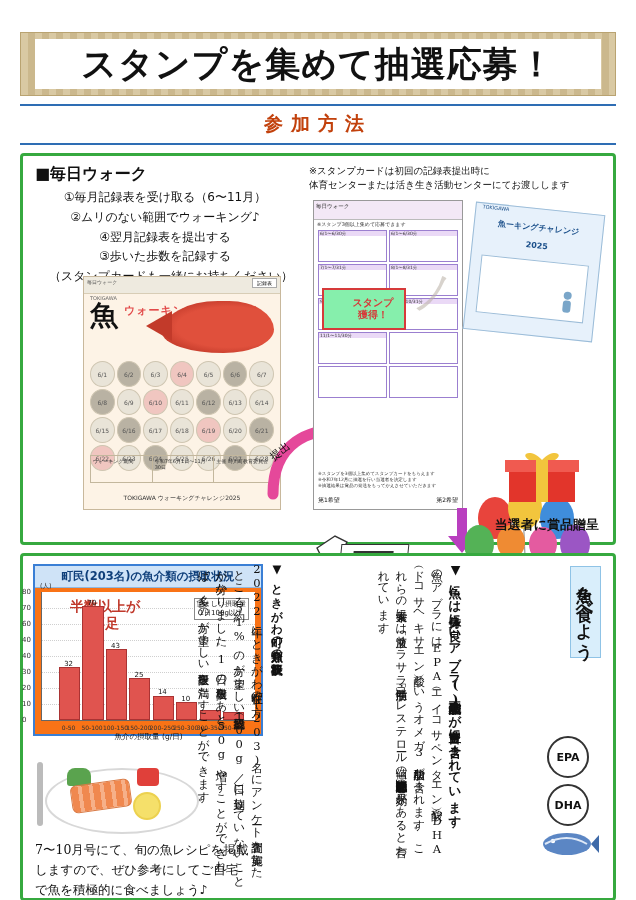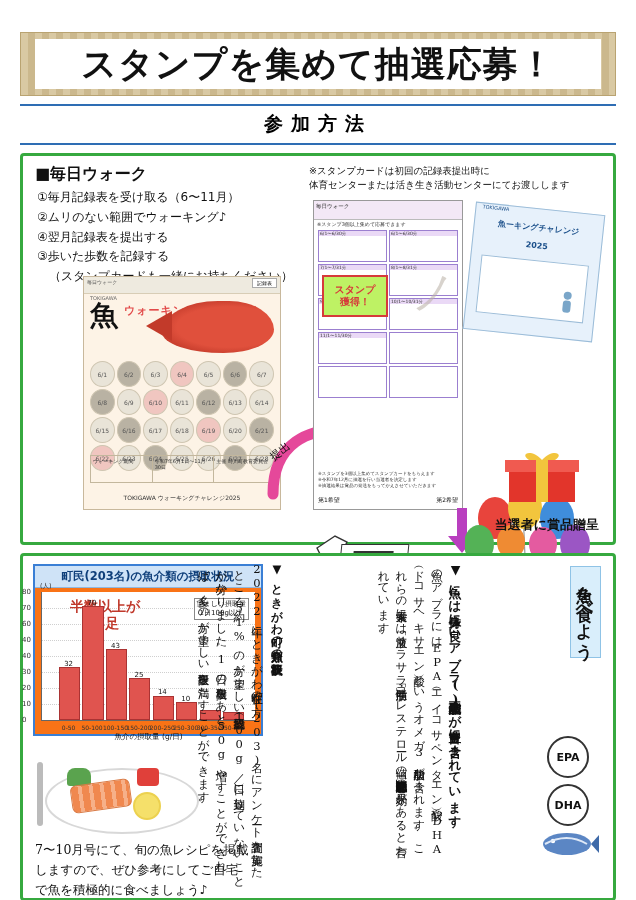--- a/index.html
+++ b/index.html
@@ -25,33 +25,33 @@
     font-weight:bold;font-size:35px;letter-spacing:1px;color:#111;
     white-space:nowrap;
   }
 
   
   .subhead{
     margin:8px 6px 0 6px;border-top:2px solid #2e6db4;border-bottom:2px solid #2e6db4;
     text-align:center;padding:5px 0 6px 0;
   }
   .subhead span{
-    color:#000000;font-weight:bold;font-size:19px;letter-spacing:8px;
+    color:#c2410c;font-weight:bold;font-size:19px;letter-spacing:8px;
     font-family:"DejaVu Serif","Liberation Serif",serif;
   }
 
   
   .greenbox{
     position:relative;margin:8px 6px 0 6px;border:3px solid #36a93f;border-radius:4px;
     height:392px;box-sizing:border-box;background:#fff;
   }
 
   .h-walk{position:absolute;left:12px;top:8px;font-weight:bold;font-size:16px;color:#111;}
   .walk-list{position:absolute;left:14px;top:32px;font-size:12px;line-height:1.65;color:#111;}
-  .walk-list div{white-space:nowrap;}
+  .walk-list div{white-space:nowrap;text-align:center;}
   .walk-note{margin-left:12px;}
 
   .note-right{
     position:absolute;left:286px;top:8px;width:332px;font-size:9.5px;line-height:1.45;color:#111;
   }
 
   
   .card{
     position:absolute;left:60px;top:120px;width:196px;height:232px;
     background:#fdf3e6;border:1px solid #c8b89c;
@@ -93,23 +93,23 @@
   .sheet{
     position:absolute;left:290px;top:44px;width:148px;height:308px;background:#fff;border:1px solid #999;
   }
   .sheet-top{height:14px;background:#f3e8f6;border-bottom:1px solid #bbb;font-size:5.5px;color:#333;padding:2px;}
   .sheet-note{font-size:5px;color:#333;padding:1px 3px;line-height:1.2;}
   .sheet-grid{margin:2px 4px;}
   .srow{display:flex;gap:2px;margin-bottom:2px;}
   .sbox{flex:1;height:30px;border:1px solid #9b7fd0;position:relative;}
   .sbox .hd{font-size:4.5px;background:#ead9f6;color:#333;padding:0 1px;}
   .stamp-get{
-    position:absolute;left:8px;top:74px;width:62px;height:38px;border:2px solid #d63a3a;background:#bef264;
+    position:absolute;left:8px;top:87px;width:62px;height:38px;border:2px solid #d63a3a;background:#86efac;
     display:flex;align-items:center;justify-content:center;text-align:center;
-    color:#d63a3a;font-weight:bold;font-size:10px;line-height:1.2;
+    color:#d63a3a;font-weight:bold;font-size:10px;line-height:1.2;padding-left:18px;
   }
   .kanji-fuzzy{position:absolute;right:6px;top:62px;font-size:44px;color:#b9b0a6;opacity:.55;font-family:"DejaVu Serif",serif;}
   .sheet-foot{position:absolute;left:4px;right:4px;bottom:20px;font-size:4.5px;color:#333;line-height:1.3;}
   .sheet-hope{position:absolute;left:4px;right:4px;bottom:4px;font-size:6px;color:#111;display:flex;justify-content:space-between;}
 
   
   .cardback{
     position:absolute;right:14px;top:52px;width:128px;height:126px;background:#e7f1fb;border:1px solid #9bbcd8;
     transform:rotate(6deg);
   }

